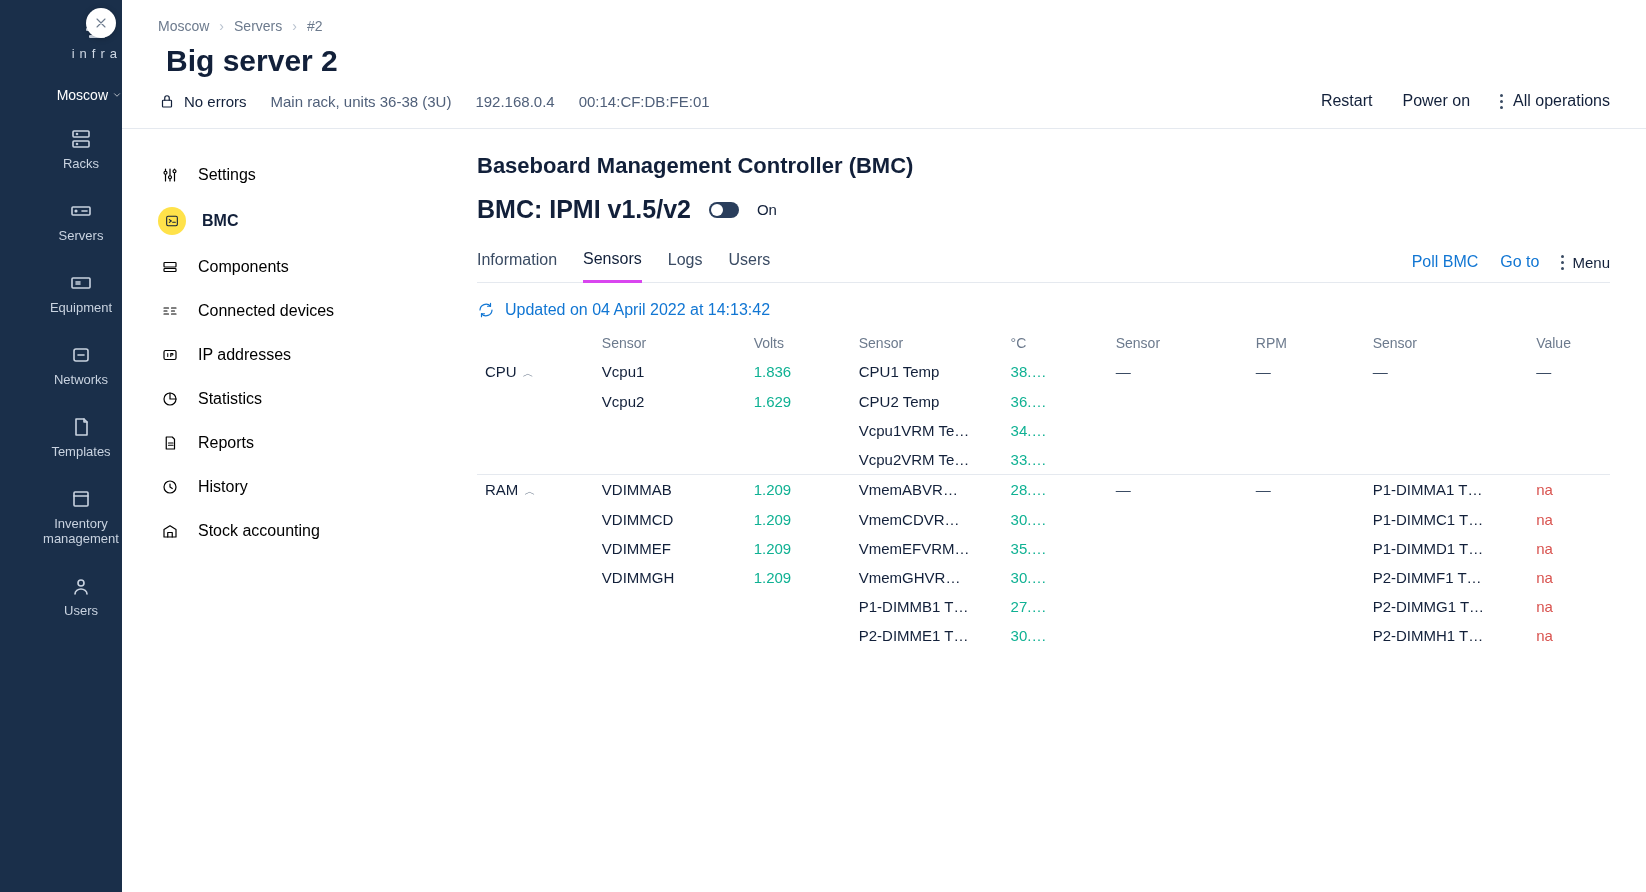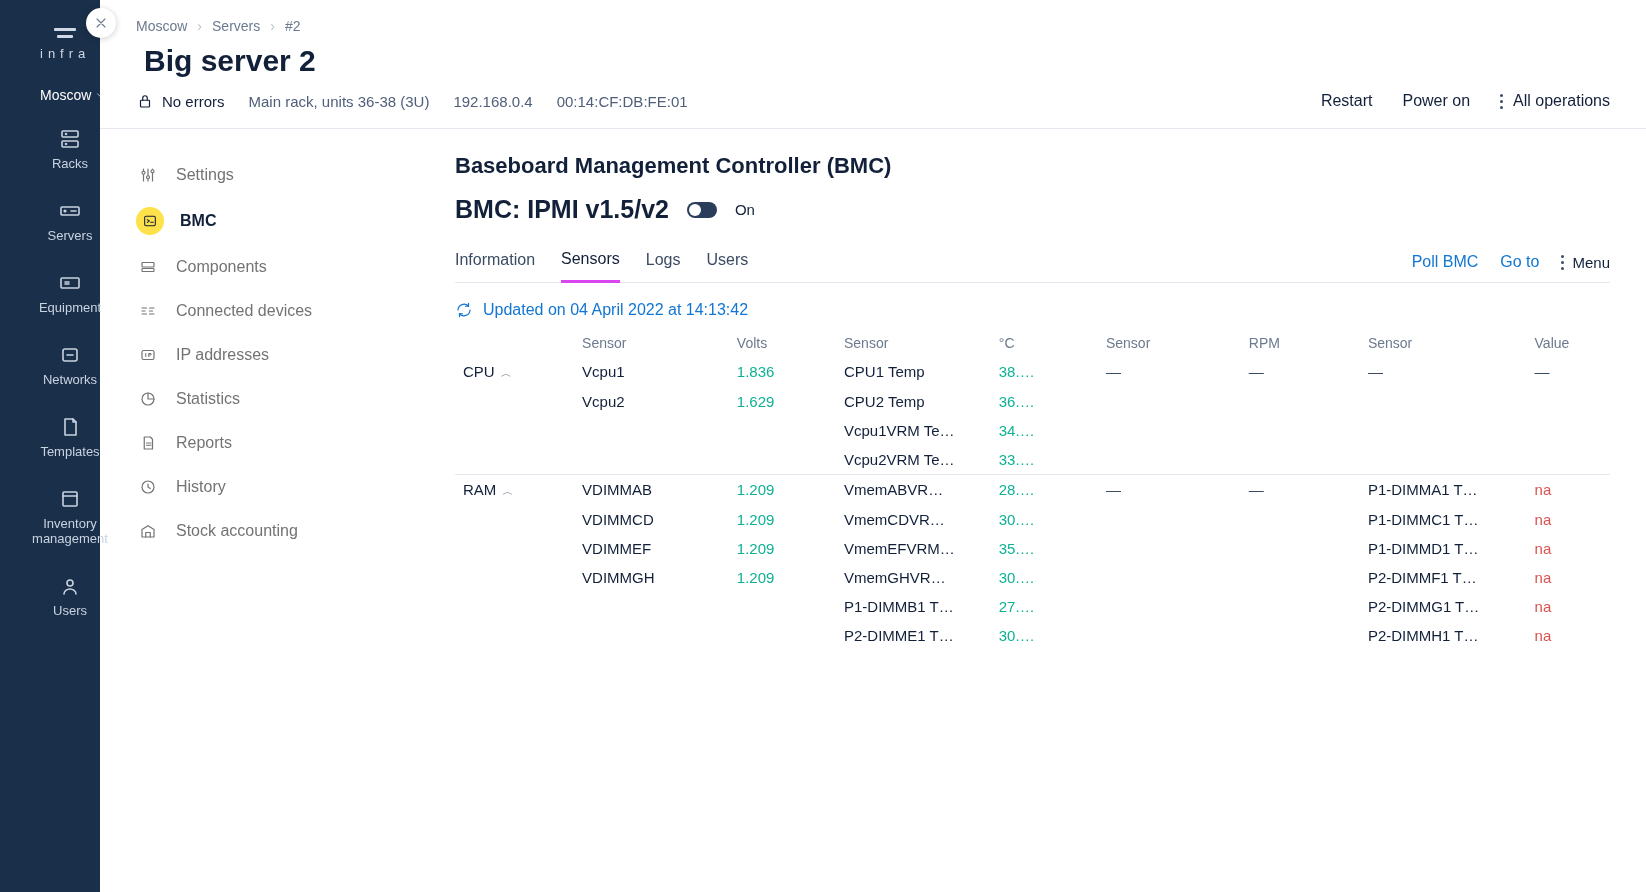--- a/index.html
+++ b/index.html
@@ -11,21 +11,21 @@
     --blue:#1176d3;
     --teal:#0fb193;
     --red:#d9534f;
     --yellow:#ffe24a;
   }
   *{box-sizing:border-box;}
   body{margin:0;font-family:"Segoe UI",Arial,sans-serif;color:var(--ink);font-size:15px;background:#fff;}
   .app{display:flex;min-height:100vh;}
 
   
-  .rail{width:100px;background:var(--navy);color:var(--navy-text);display:flex;flex-direction:column;align-items:flex-start;padding-top:28px;flex-shrink:0;padding-left:40px;}
+  .rail{width:122px;background:var(--navy);color:var(--navy-text);display:flex;flex-direction:column;align-items:flex-end;padding-top:28px;flex-shrink:0;padding-left:40px;}
   .brand{text-align:center;margin-bottom:18px;}
   .brand-bars{display:flex;flex-direction:column;gap:4px;align-items:center;margin-bottom:8px;}
   .brand-bars span{display:block;width:22px;height:3px;background:#cfd8e4;border-radius:1px;}
   .brand-bars span:nth-child(2){width:16px;}
   .brand-name{font-size:13px;letter-spacing:5px;color:#cfd8e4;}
   .loc{font-size:14px;color:#fff;margin:8px 0 10px;display:flex;align-items:center;gap:4px;}
   .rail-item{display:flex;flex-direction:column;align-items:center;gap:5px;margin:10px 0;font-size:13px;color:var(--navy-text);cursor:pointer;width:100%;padding:4px 0;text-align:center;}
   .rail-item svg{width:24px;height:24px;}
 
   
@@ -41,21 +41,21 @@
   .meta-row .lock{display:flex;align-items:center;gap:8px;font-size:15px;}
   .meta-row .muted{color:#50607a;font-size:15px;}
   .actions{margin-left:auto;display:flex;align-items:flex-end;gap:30px;}
   .actions a{color:var(--ink);font-size:16px;cursor:pointer;}
   .dots{display:flex;flex-direction:column;gap:3px;}
   .dots span{width:3px;height:3px;border-radius:50%;background:#3a4b63;}
 
   
   .content{display:flex;}
   .side-menu{width:355px;padding:24px 0 0 36px;flex-shrink:0;}
-  .sm-item{display:flex;align-items:center;gap:16px;padding:10px 0;font-size:16px;color:#737373;cursor:pointer;}
+  .sm-item{display:flex;align-items:center;gap:16px;padding:10px 0;font-size:16px;color:#000000;cursor:pointer;}
   .sm-item .ic-wrap{width:24px;height:24px;display:flex;align-items:center;justify-content:center;}
   .sm-item.active{font-weight:700;color:var(--ink);}
   .sm-item.active .ic-wrap{background:var(--yellow);border-radius:50%;width:28px;height:28px;}
 
   .panel{flex:1;padding:24px 36px 40px 0;}
   h2.section{font-size:22px;font-weight:600;margin:0 0 16px;}
   .bmc-line{display:flex;align-items:center;gap:18px;margin-bottom:18px;}
   .bmc-line .name{font-size:25px;font-weight:600;}
   .toggle{width:30px;height:16px;border-radius:8px;background:#2a3e5c;position:relative;}
   .toggle::after{content:"";position:absolute;left:2px;top:2px;width:12px;height:12px;border-radius:50%;background:#fff;}

